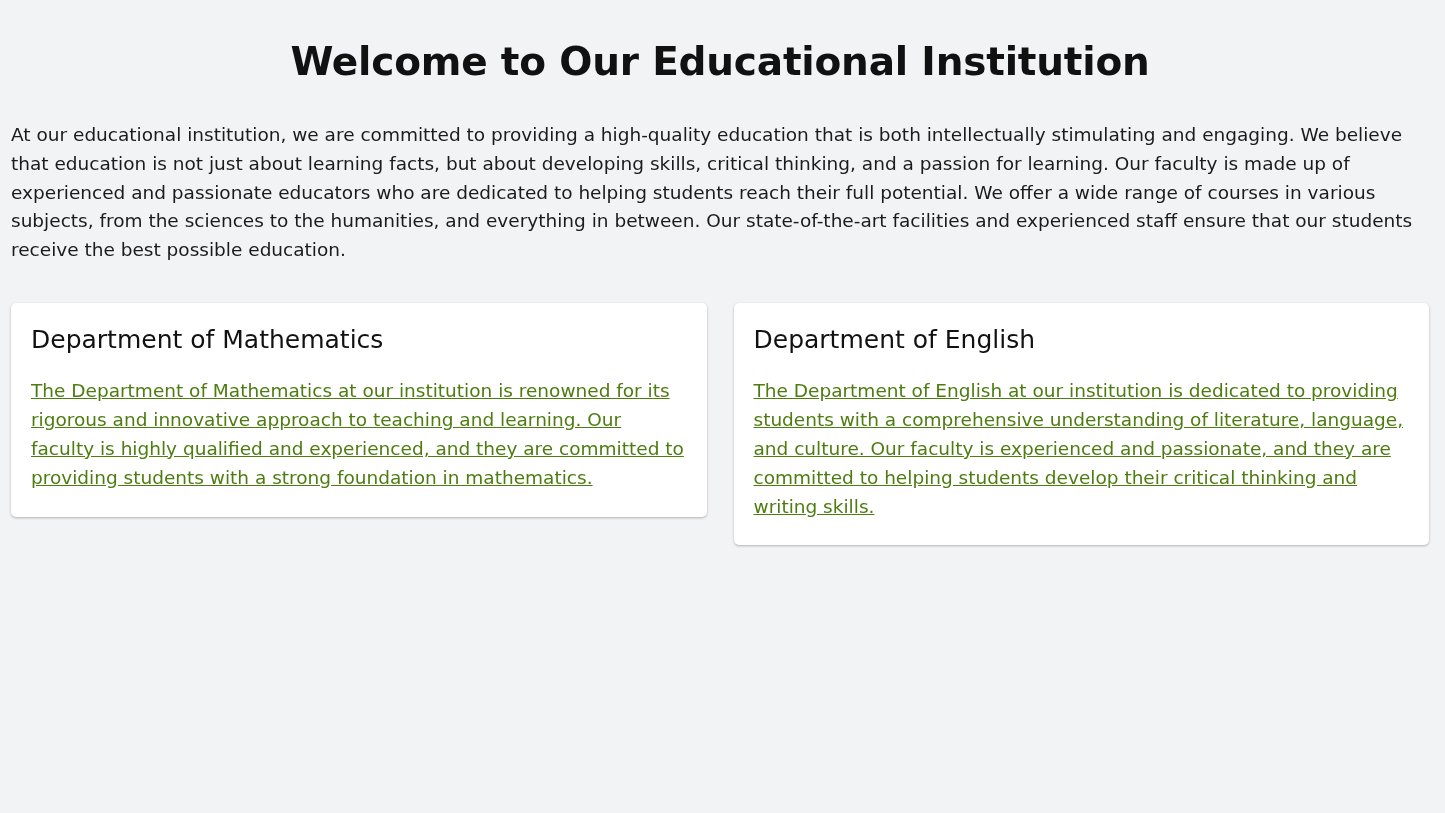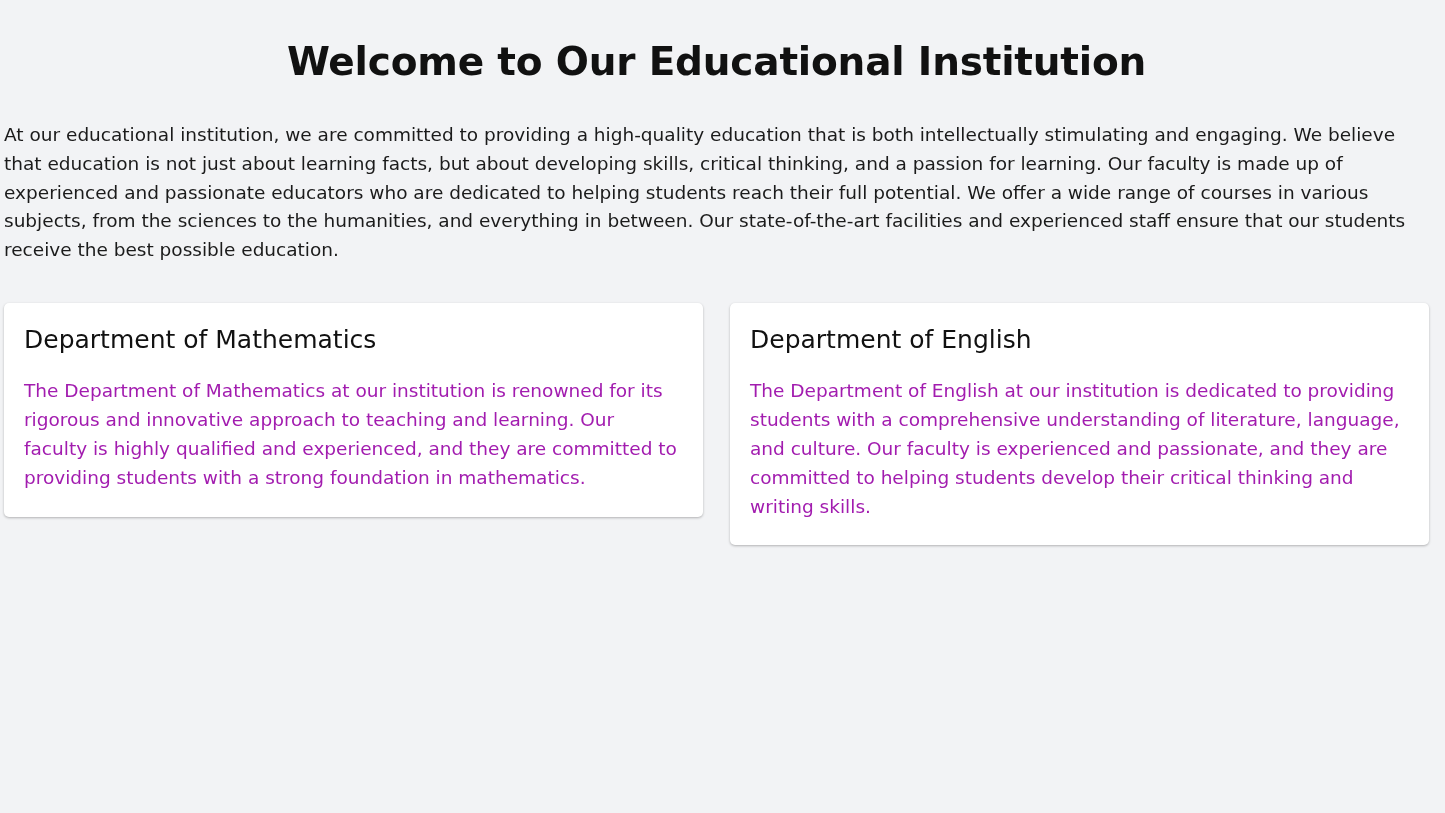--- a/index.html
+++ b/index.html
@@ -7,21 +7,21 @@
     padding: 0;
   }
   body {
     width: 1445px;
     min-height: 813px;
     background: #f2f3f5;
     font-family: "DejaVu Sans", sans-serif;
     color: #1a1a1a;
   }
   .page {
-    padding: 28px 16px 0 4px;
+    padding: 28px 16px 0 11px;
     box-sizing: border-box;
   }
   .page-title {
     font-size: 39px;
     line-height: 1.15;
     font-weight: bold;
     text-align: center;
     margin: 12px 0 36px 0;
     color: #111111;
     letter-spacing: -0.2px;
@@ -49,21 +49,22 @@
     font-size: 25px;
     line-height: 1.2;
     font-weight: normal;
     margin: 4px 0 22px 0;
     color: #111111;
   }
   .card-text {
     font-size: 18.5px;
     line-height: 1.56;
     margin: 0;
-    color: #a21caf;
+    color: #4d7c0f;
+    text-decoration: underline;
   }
 </style>
 </head>
 <body>
 
 <div class="page">
 
   <h1 class="page-title">Welcome to Our Educational Institution</h1>
 
   <p class="intro">At our educational institution, we are committed to providing a high-quality education that is both intellectually stimulating and engaging. We believe that education is not just about learning facts, but about developing skills, critical thinking, and a passion for learning. Our faculty is made up of experienced and passionate educators who are dedicated to helping students reach their full potential. We offer a wide range of courses in various subjects, from the sciences to the humanities, and everything in between. Our state-of-the-art facilities and experienced staff ensure that our students receive the best possible education.</p>

